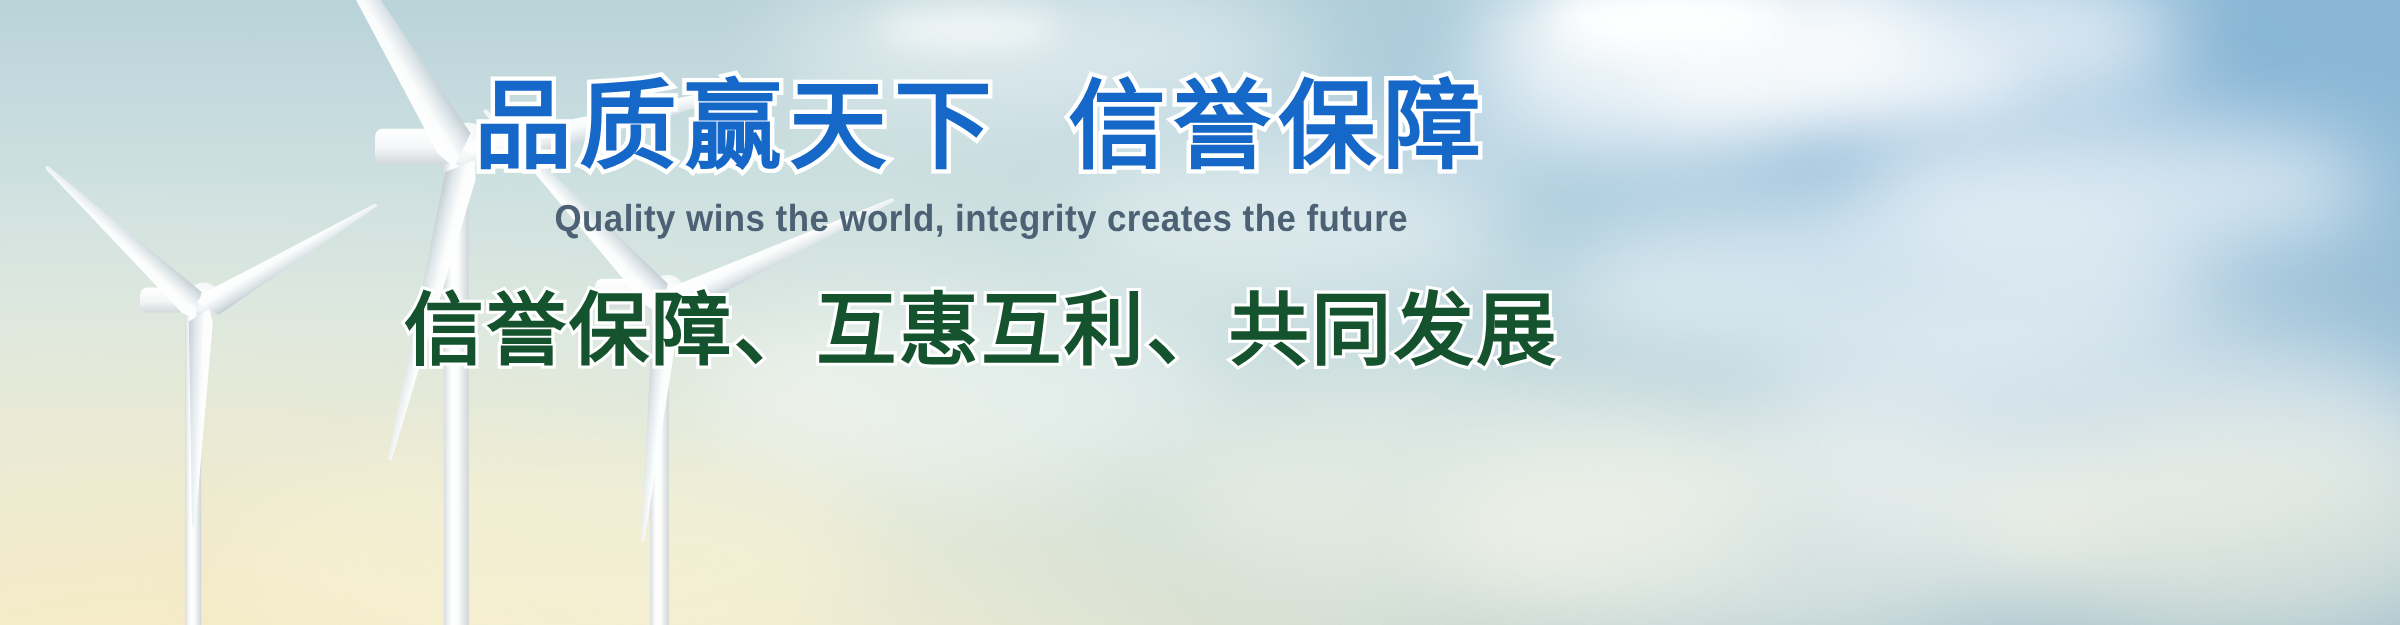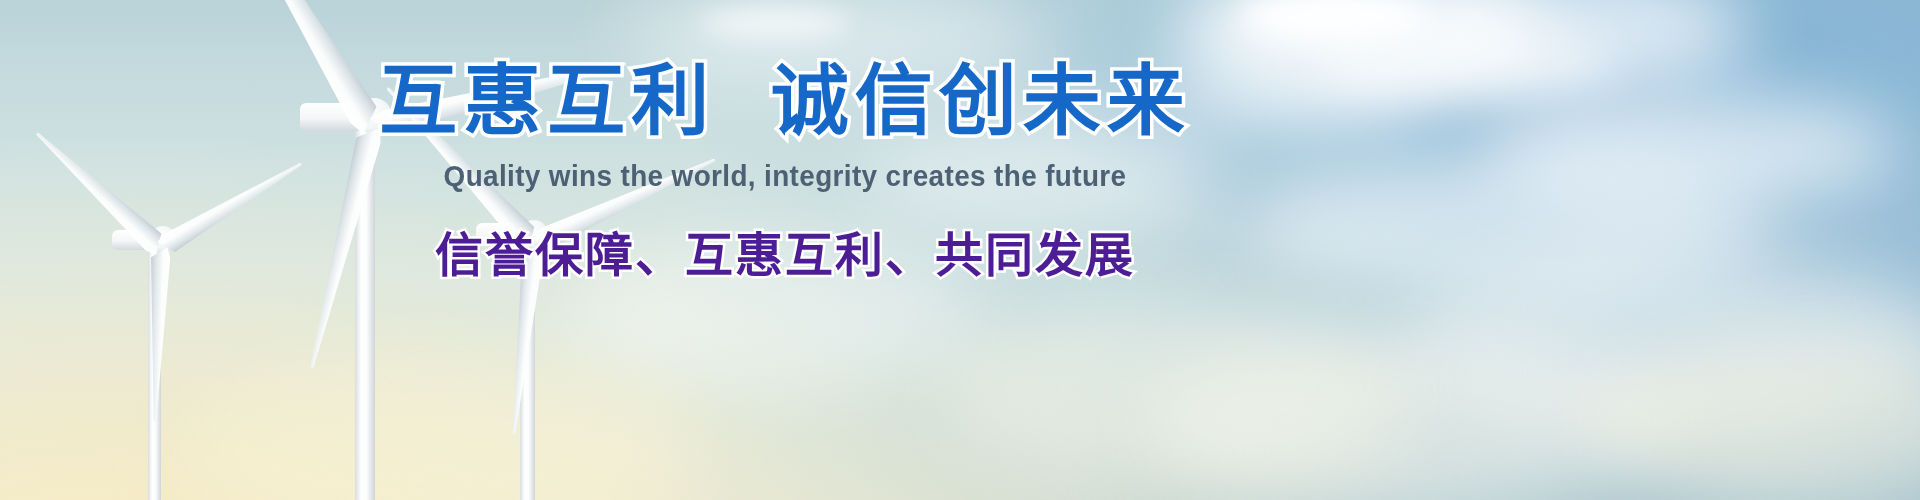--- a/index.html
+++ b/index.html
@@ -124,24 +124,24 @@
     letter-spacing:0.4px;
     color:#4d6175;
     line-height:1.2;
     transform:scaleX(0.93);
     transform-origin:center;
   }
 
   .tagline{
     position:absolute;
     left:0; top:228px; width:100%;
-    font-size:48px;
+    font-size:64px;
     font-weight:700;
     letter-spacing:2px;
-    color:#4c1d95;
+    color:#14532d;
     line-height:1.15;
     -webkit-text-stroke:5px #ffffff;
     paint-order:stroke fill;
   }
 </style>
 </head>
 <body>
 
 <div id="banner">
 
@@ -188,18 +188,18 @@
   <div class="turbine" style="left:330px; top:60px; width:480px; height:440px;">
     <div class="mast" style="left:190px; top:185px; width:15px; height:255px; bottom:auto;"></div>
     <div class="nacelle" style="left:146px; top:163px; width:64px; height:23px;"></div>
     <div class="hub" style="left:190px; top:160px; width:28px; height:28px;"></div>
     <div class="blade" style="left:204px; top:172px; width:215px; height:26px; transform:rotate(-133deg);"></div>
     <div class="blade" style="left:204px; top:172px; width:200px; height:24px; transform:rotate(-25deg);"></div>
     <div class="blade" style="left:204px; top:172px; width:192px; height:22px; transform:rotate(96deg);"></div>
   </div>
 
   <div class="text-stack">
-    <div class="headline">互惠互利  诚信创未来</div>
+    <div class="headline">品质赢天下  信誉保障</div>
     <div class="subtitle">Quality wins the world, integrity creates the future</div>
     <div class="tagline">信誉保障、互惠互利、共同发展</div>
   </div>
 
 </div>
 
 </body></html>

